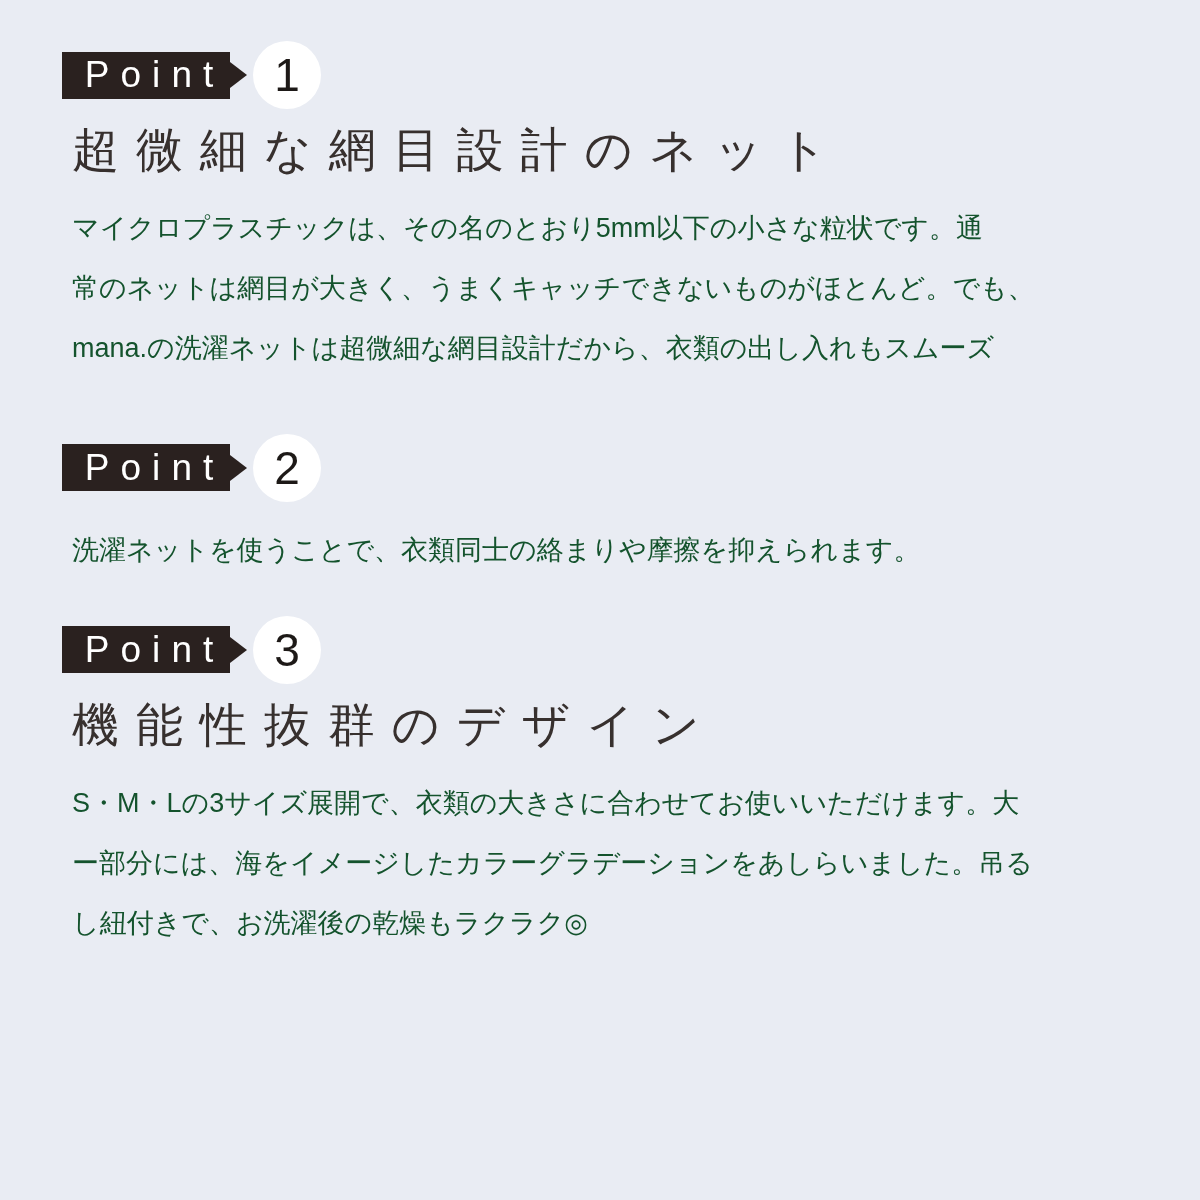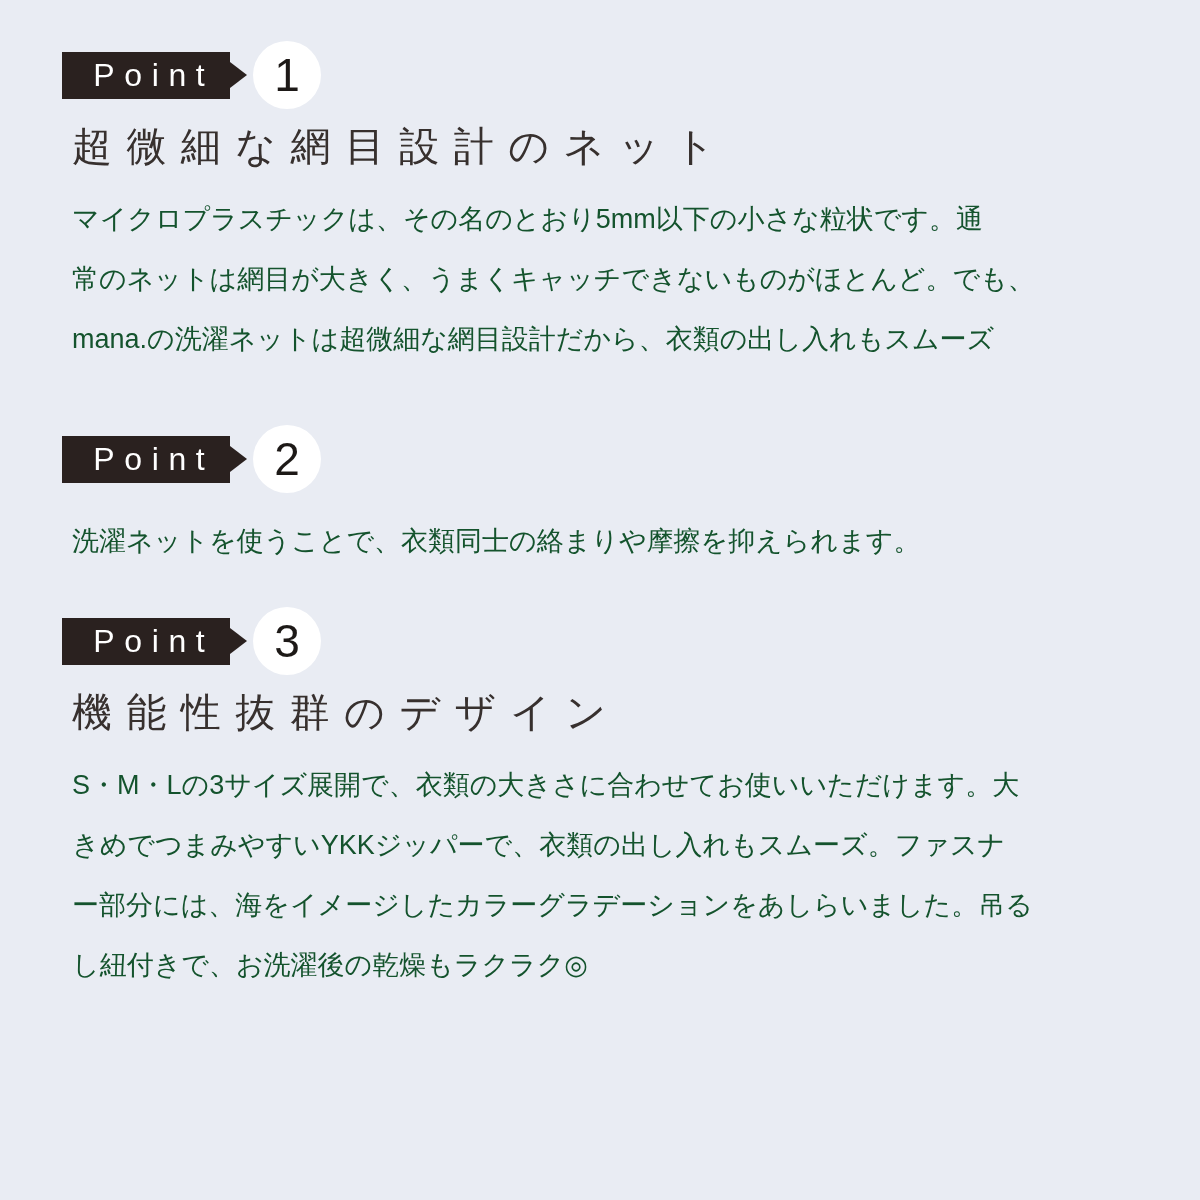--- a/index.html
+++ b/index.html
@@ -26,21 +26,21 @@
     width: 168px;
     height: 47px;
     background: #2a211f;
     display: flex;
     align-items: center;
     justify-content: center;
     flex: 0 0 auto;
   }
   .point-badge-label {
     color: #ffffff;
-    font-size: 32px;
+    font-size: 37px;
     font-weight: 400;
     letter-spacing: 0.30em;
     margin-right: -0.30em;
     padding-left: 6px;
   }
   .badge-arrow {
     width: 0;
     height: 0;
     border-left: 17px solid #2a211f;
     border-top: 13px solid transparent;
@@ -59,21 +59,21 @@
     flex: 0 0 auto;
   }
   .point-number {
     font-size: 46px;
     font-weight: 300;
     color: #1d1917;
     line-height: 1;
   }
   .point-heading {
     margin: 12px 0 0 10px;
-    font-size: 40px;
+    font-size: 47px;
     font-weight: 400;
     letter-spacing: 0.36em;
     color: #37302e;
     line-height: 1.25;
     white-space: nowrap;
   }
   .point-body {
     margin: 18px 0 0 10px;
     font-size: 27px;
     font-weight: 400;
@@ -126,19 +126,18 @@
         <span class="point-badge-label">Point</span>
       </div>
       <span class="badge-arrow"></span>
       <div class="point-number-circle">
         <span class="point-number">3</span>
       </div>
     </div>
     <h2 class="point-heading">機能性抜群のデザイン</h2>
     <div class="point-body">
       <div class="body-line">S・M・Lの3サイズ展開で、衣類の大きさに合わせてお使いいただけます。大</div>
-      <div class="body-line">きめでつまみやすいYKKジッパーで、衣類の出し入れもスムーズ。ファスナ</div>
       <div class="body-line">ー部分には、海をイメージしたカラーグラデーションをあしらいました。吊る</div>
       <div class="body-line">し紐付きで、お洗濯後の乾燥もラクラク◎</div>
     </div>
   </section>
 
 </div>
 
 </body></html>

